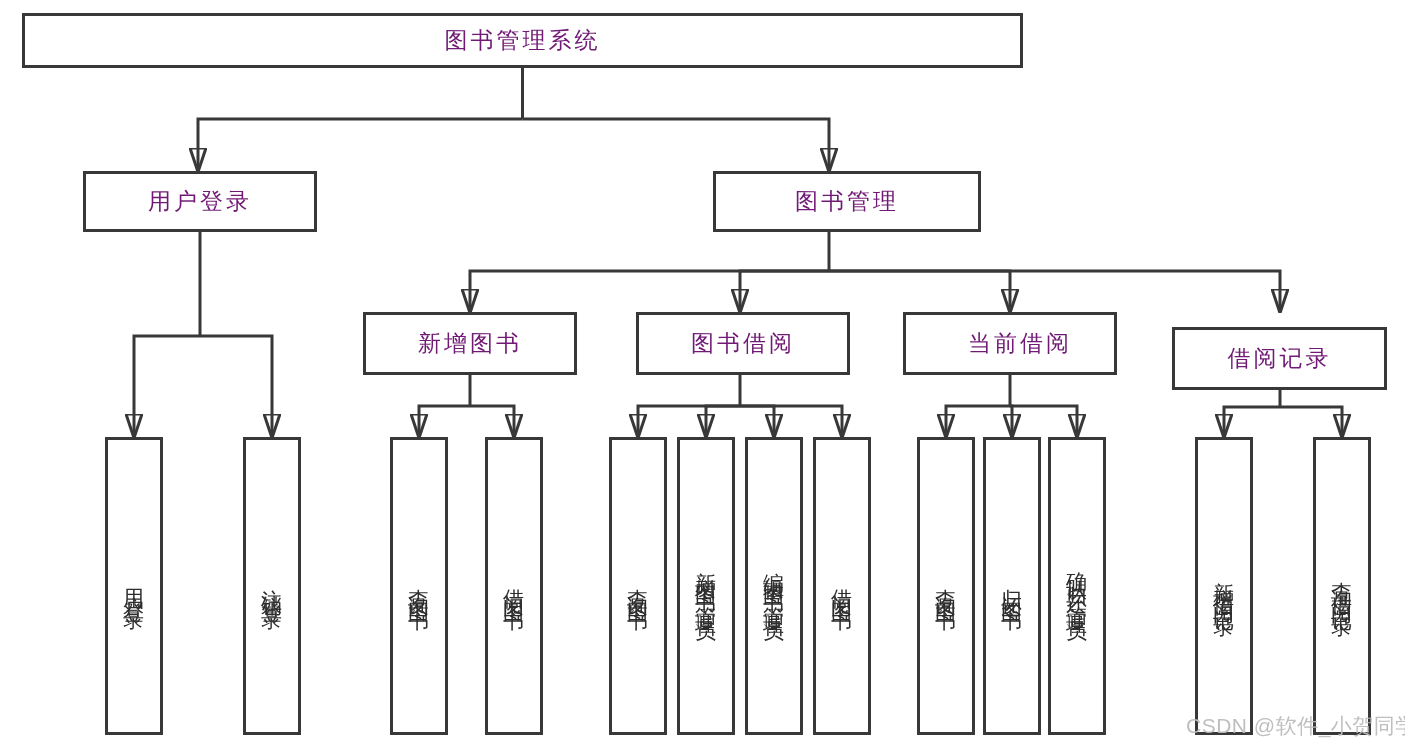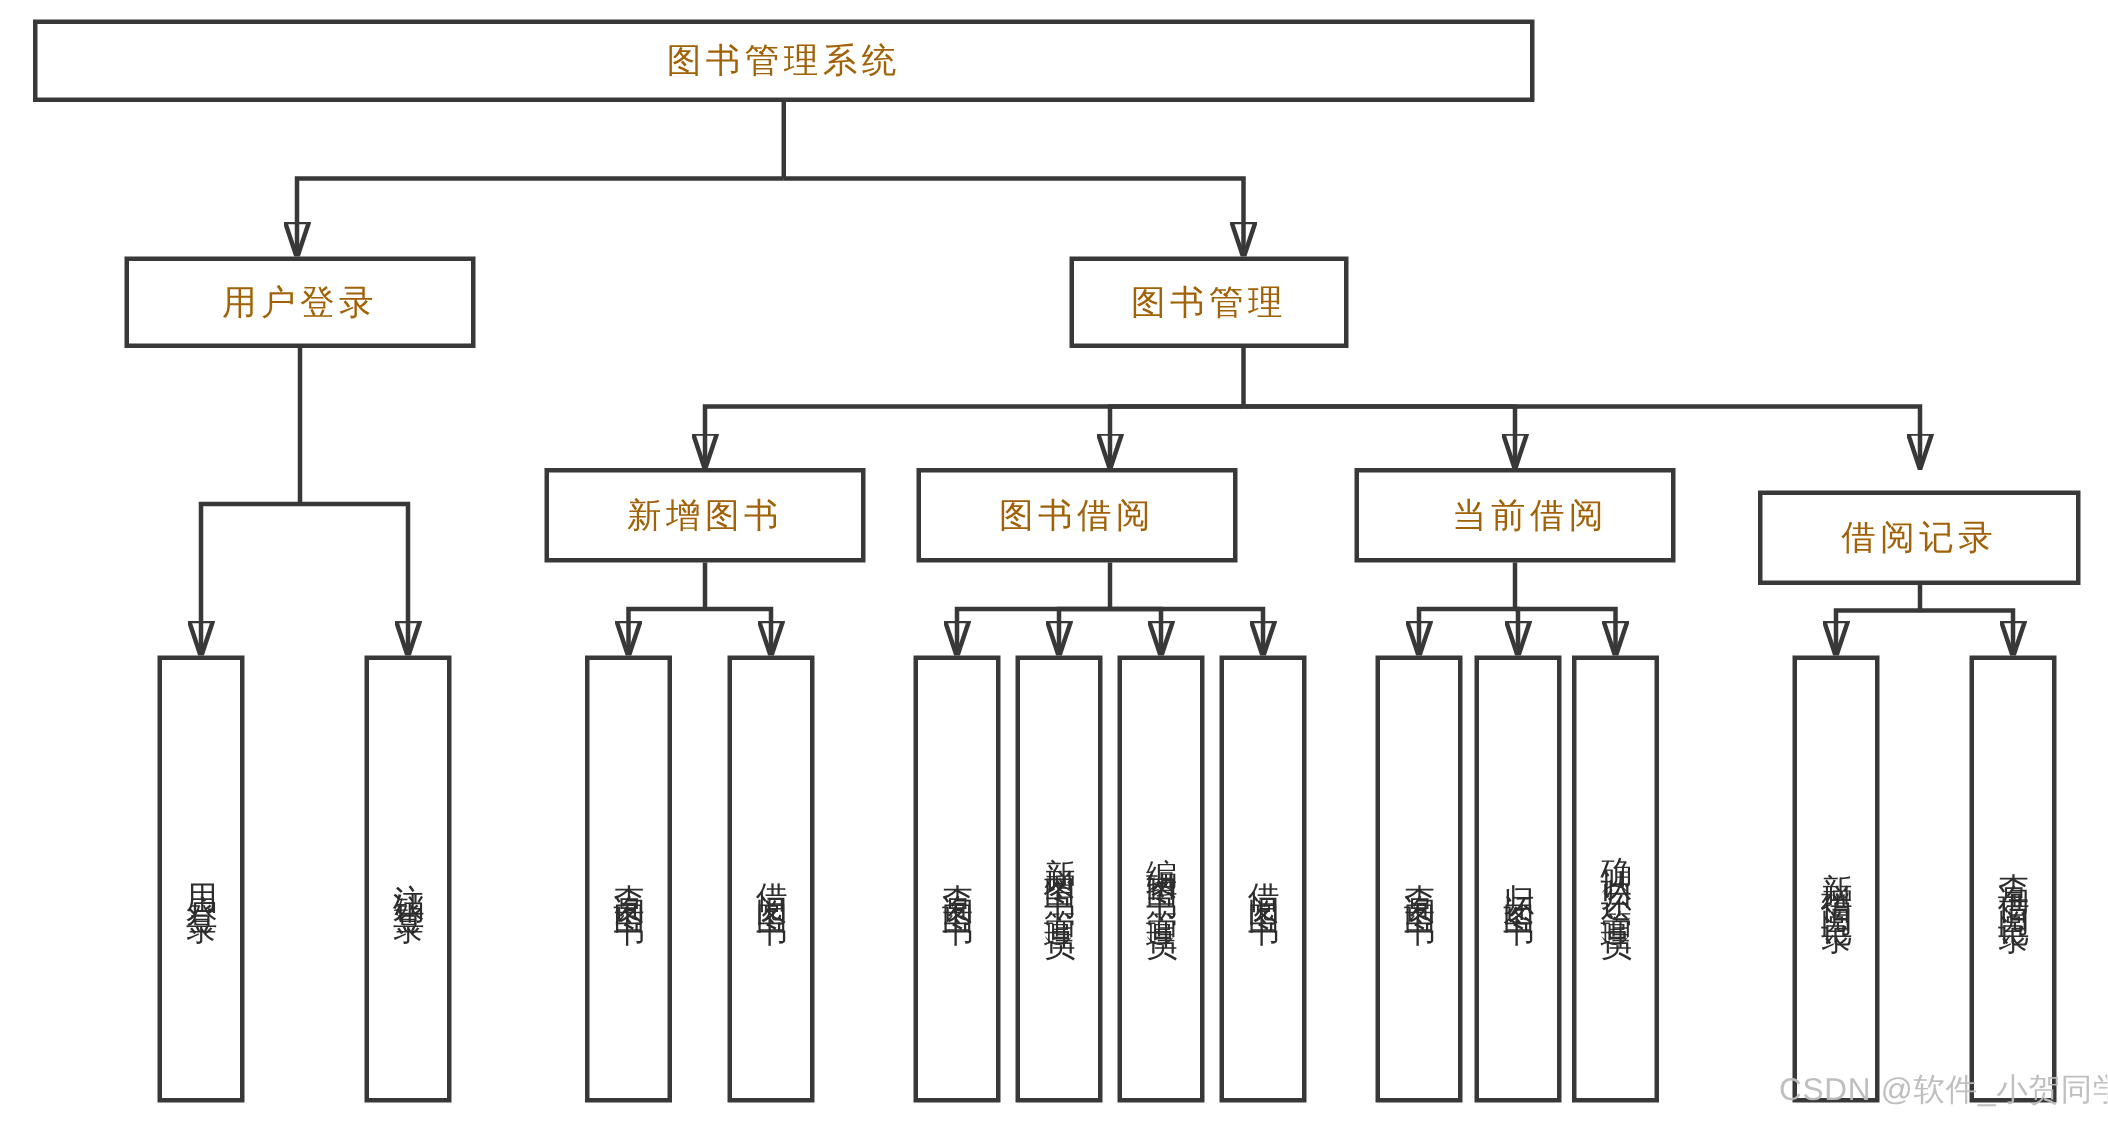--- a/index.html
+++ b/index.html
@@ -19,21 +19,21 @@
   }
   #wires path { stroke: #383838; stroke-width: 3; fill: none; }
   .node {
     position: absolute;
     box-sizing: border-box;
     border: 3px solid #383838;
     background: #ffffff;
     display: flex;
     align-items: center;
     justify-content: center;
-    color: #a16207;
+    color: #701a75;
     font-size: 23px;
     letter-spacing: 3px;
     z-index: 2;
     white-space: nowrap;
   }
   .leaf {
     position: absolute;
     box-sizing: border-box;
     border: 3px solid #383838;
     background: #ffffff;
@@ -107,24 +107,24 @@
     <path d="M1010,406 L1077,406 L1077,436" marker-end="url(#arrow)"></path>
 
     <path d="M1280,373 L1280,407"></path>
     <path d="M1280,407 L1224,407 L1224,436" marker-end="url(#arrow)"></path>
     <path d="M1280,407 L1342,407 L1342,436" marker-end="url(#arrow)"></path>
   </svg>
 
   <div class="node" style="left:22px; top:13px; width:1001px; height:55px;">图书管理系统</div>
 
   <div class="node" style="left:83px; top:171px; width:234px; height:61px;">用户登录</div>
-  <div class="node" style="left:713px; top:171px; width:186px; height:61px;">图书管理</div>
+  <div class="node" style="left:713px; top:171px; width:268px; height:61px;">图书管理</div>
 
   <div class="node" style="left:363px; top:312px; width:214px; height:63px;">新增图书</div>
-  <div class="node" style="left:611px; top:312px; width:214px; height:63px;">图书借阅</div>
+  <div class="node" style="left:636px; top:312px; width:214px; height:63px;">图书借阅</div>
   <div class="node" style="left:903px; top:312px; width:214px; height:63px;padding-left:20px;">当前借阅</div>
   <div class="node" style="left:1172px; top:312px; width:215px; height:63px;margin-top:15px;">借阅记录</div>
 
   <div class="leaf" style="left:105px;">
     <span>用户登录</span>
   </div>
   <div class="leaf" style="left:243px;">
     <span>注销登录</span>
   </div>
 

